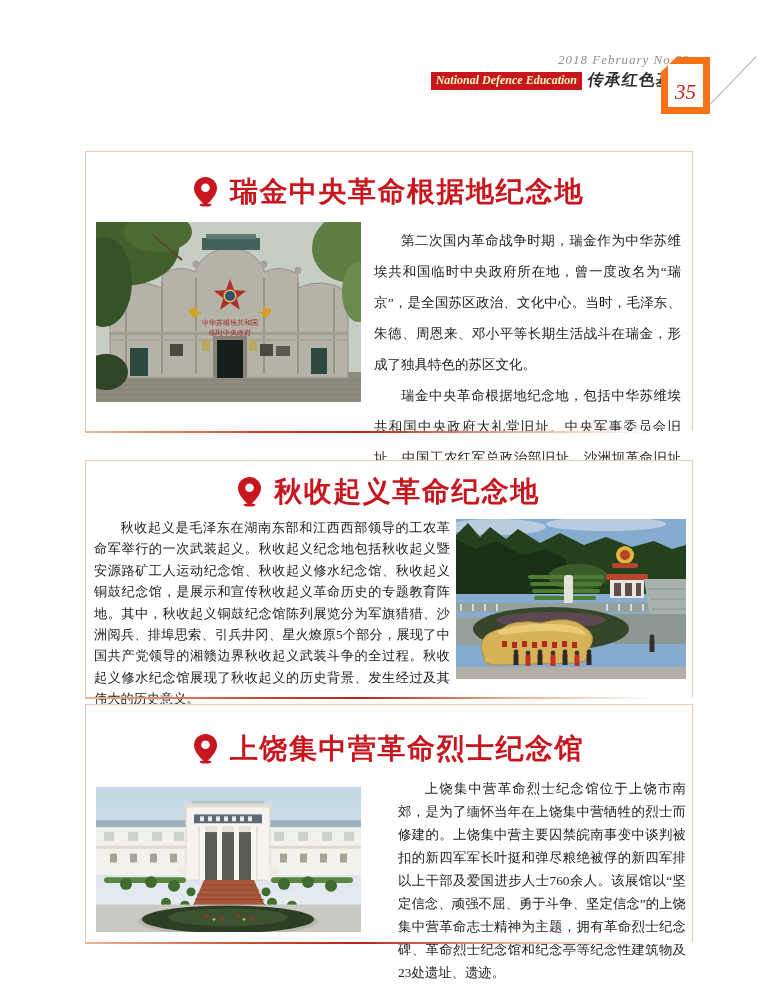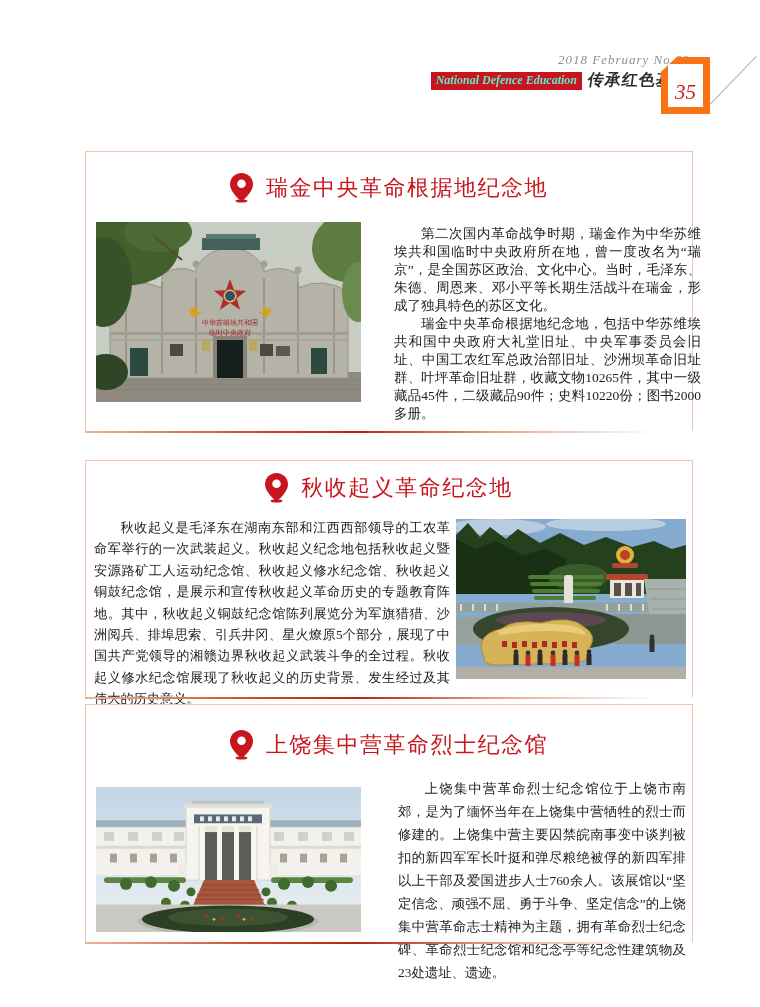--- a/index.html
+++ b/index.html
@@ -10,21 +10,21 @@
   
   .issue-line{
     position:absolute;top:52px;right:70px;font-style:italic;
     font-size:13px;color:#8f8f8f;letter-spacing:1px;
     font-family:"Liberation Serif", serif;
   }
   .brand-row{
     position:absolute;top:70px;right:70px;display:flex;align-items:center;gap:6px;
   }
   .brand-chip{
-    background:#c8161e;color:#5eead4;font-style:italic;font-weight:bold;
+    background:#c8161e;color:#fef9c3;font-style:italic;font-weight:bold;
     font-size:12px;padding:1px 5px 2px 5px;font-family:"Liberation Serif", serif;
   }
   .column-title{
     font-family:"Liberation Sans", sans-serif;font-weight:bold;font-size:16px;
     color:#2e2e2e;transform:skewX(-8deg);letter-spacing:1px;
   }
   .page-corner{
     position:absolute;top:57px;right:50px;width:35px;height:43px;background:#fff;
     border:7px solid #f97316;
     clip-path:polygon(32% 0,100% 0,100% 100%,0 100%,0 26%);
@@ -49,35 +49,35 @@
   }
   .card-glow{
     position:absolute;left:-1px;right:-1px;bottom:-2px;height:2px;
     background:linear-gradient(90deg,#eab696 0%,#cd4a2e 28%,#b92318 45%,#e8ae92 70%,#ffffff 94%);
   }
   .card-title-row{
     position:absolute;left:0;right:0;display:flex;justify-content:center;
     align-items:center;gap:13px;
   }
   .card-title{
-    font-family:"Liberation Sans", sans-serif;font-weight:normal;font-size:22px;
+    font-family:"Liberation Sans", sans-serif;font-weight:bold;font-size:28px;
     color:#c8161e;letter-spacing:1.5px;white-space:nowrap;
   }
   .pin{flex:0 0 auto;}
   .photo{position:absolute;display:block;}
   .body-text{position:absolute;text-align:justify;}
   .body-text p{margin:0;text-indent:2em;}
   #card-ruijin  {top:151px;height:279px;}
   #card-qiushou {top:460px;height:236px;}
   #card-shangrao{top:704px;height:237px;}
   #card-ruijin  .card-title-row{top:21px;}
   #card-qiushou .card-title-row{top:12px;}
   #card-shangrao.card .card-title-row{top:25px;}
   #photo-ruijin  {left:10px;top:70px;width:265px;height:180px;}
-  #text-ruijin   {left:288px;top:73px;width:307px;font-size:13.5px;line-height:18px;margin-left:20px;}
+  #text-ruijin   {left:288px;top:73px;width:307px;font-size:13.5px;line-height:31px;}
   #text-qiushou  {left:8px;top:56px;width:356px;font-size:13.2px;line-height:21.4px;}
   #photo-qiushou {left:370px;top:58px;width:230px;height:160px;}
   #photo-shangrao{left:10px;top:82px;width:265px;height:145px;}
   #text-shangrao {left:312px;top:72px;width:288px;font-size:13.4px;line-height:23px;}
 </style>
 </head>
 <body>
 
 <div class="issue-line">2018  February  No.83</div>
 

